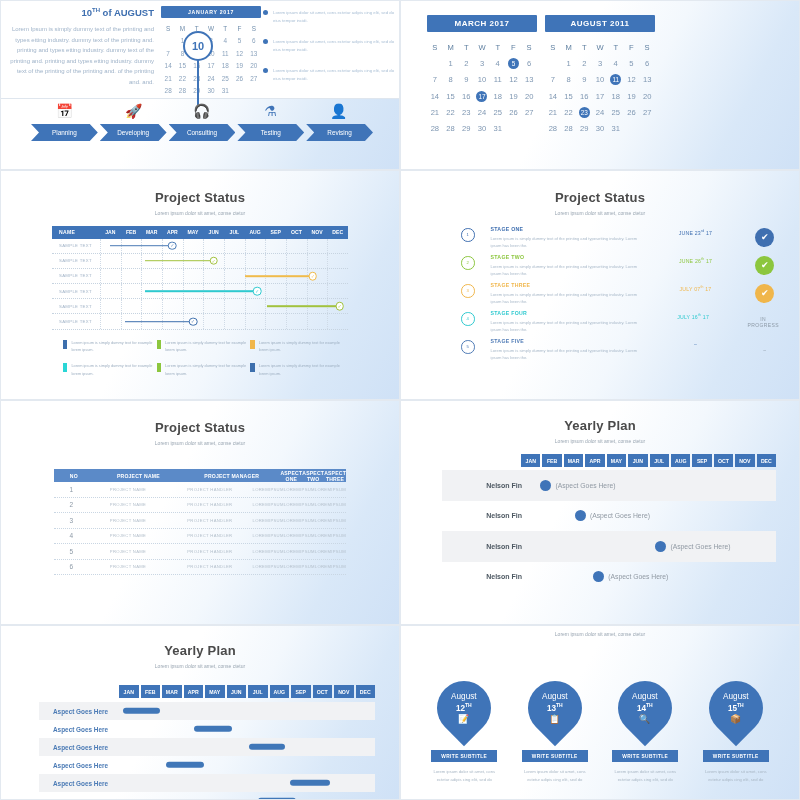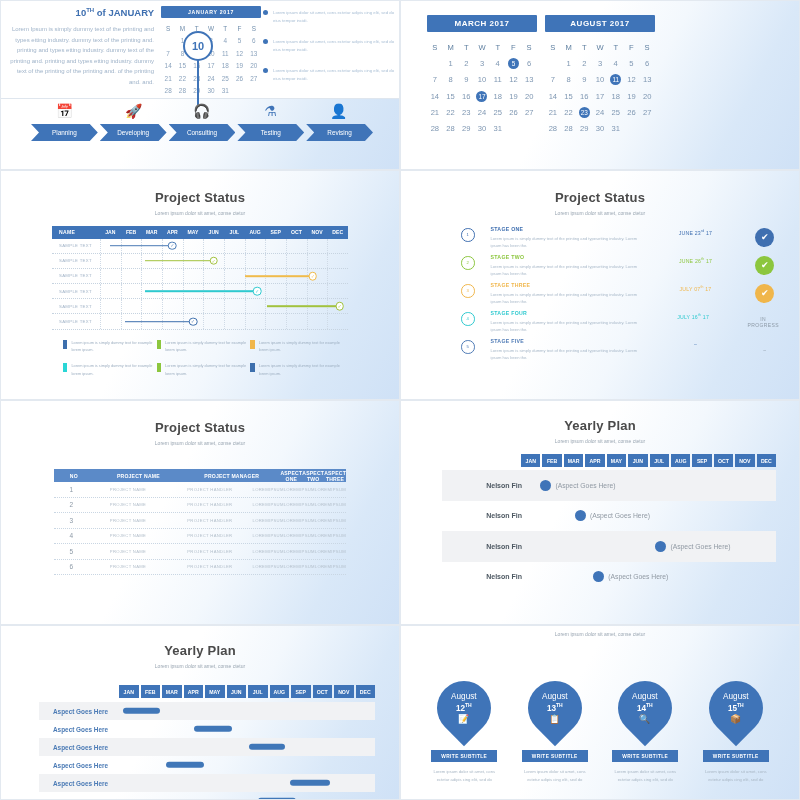--- a/index.html
+++ b/index.html
@@ -139,21 +139,21 @@
 </style>
 </head>
 <body>
 
 <div class="grid">
 
   <div class="slide s1">
     <div class="s1-top"></div>
 
     <div class="s1-head">
-      <div class="h"><span>10</span><sup>TH</sup><span> of JANUARY</span></div>
+      <div class="h"><span>10</span><sup>TH</sup><span> of AUGUST</span></div>
       <div class="p">Lorem Ipsum is simply dummy text of the printing and types etting industry. dummy text of the printing and. printing and types etting industry. dummy text of the printing and. printing and types etting industry. dummy text of the printing of the printing and. of the printing and. and.</div>
     </div>
 
     <div class="s1-cal">
       <div class="calbar">JANUARY 2017</div>
       <div class="calgrid" id="s1-cal-grid">
           <div class="dow">S</div>
           <div class="dow">M</div>
           <div class="dow">T</div>
           <div class="dow">W</div>
@@ -274,21 +274,21 @@
             <div>28</div>
             <div>28</div>
             <div>29</div>
             <div>30</div>
             <div>31</div>
             <div></div>
             <div></div>
           </div>
         </div>
         <div class="s2-cal">
-          <div class="calbar">AUGUST 2017</div>
+          <div class="calbar">AUGUST 2011</div>
           <div class="calgrid">
             <div class="dow">S</div>
             <div class="dow">M</div>
             <div class="dow">T</div>
             <div class="dow">W</div>
             <div class="dow">T</div>
             <div class="dow">F</div>
             <div class="dow">S</div>
             <div></div>
             <div>1</div>

